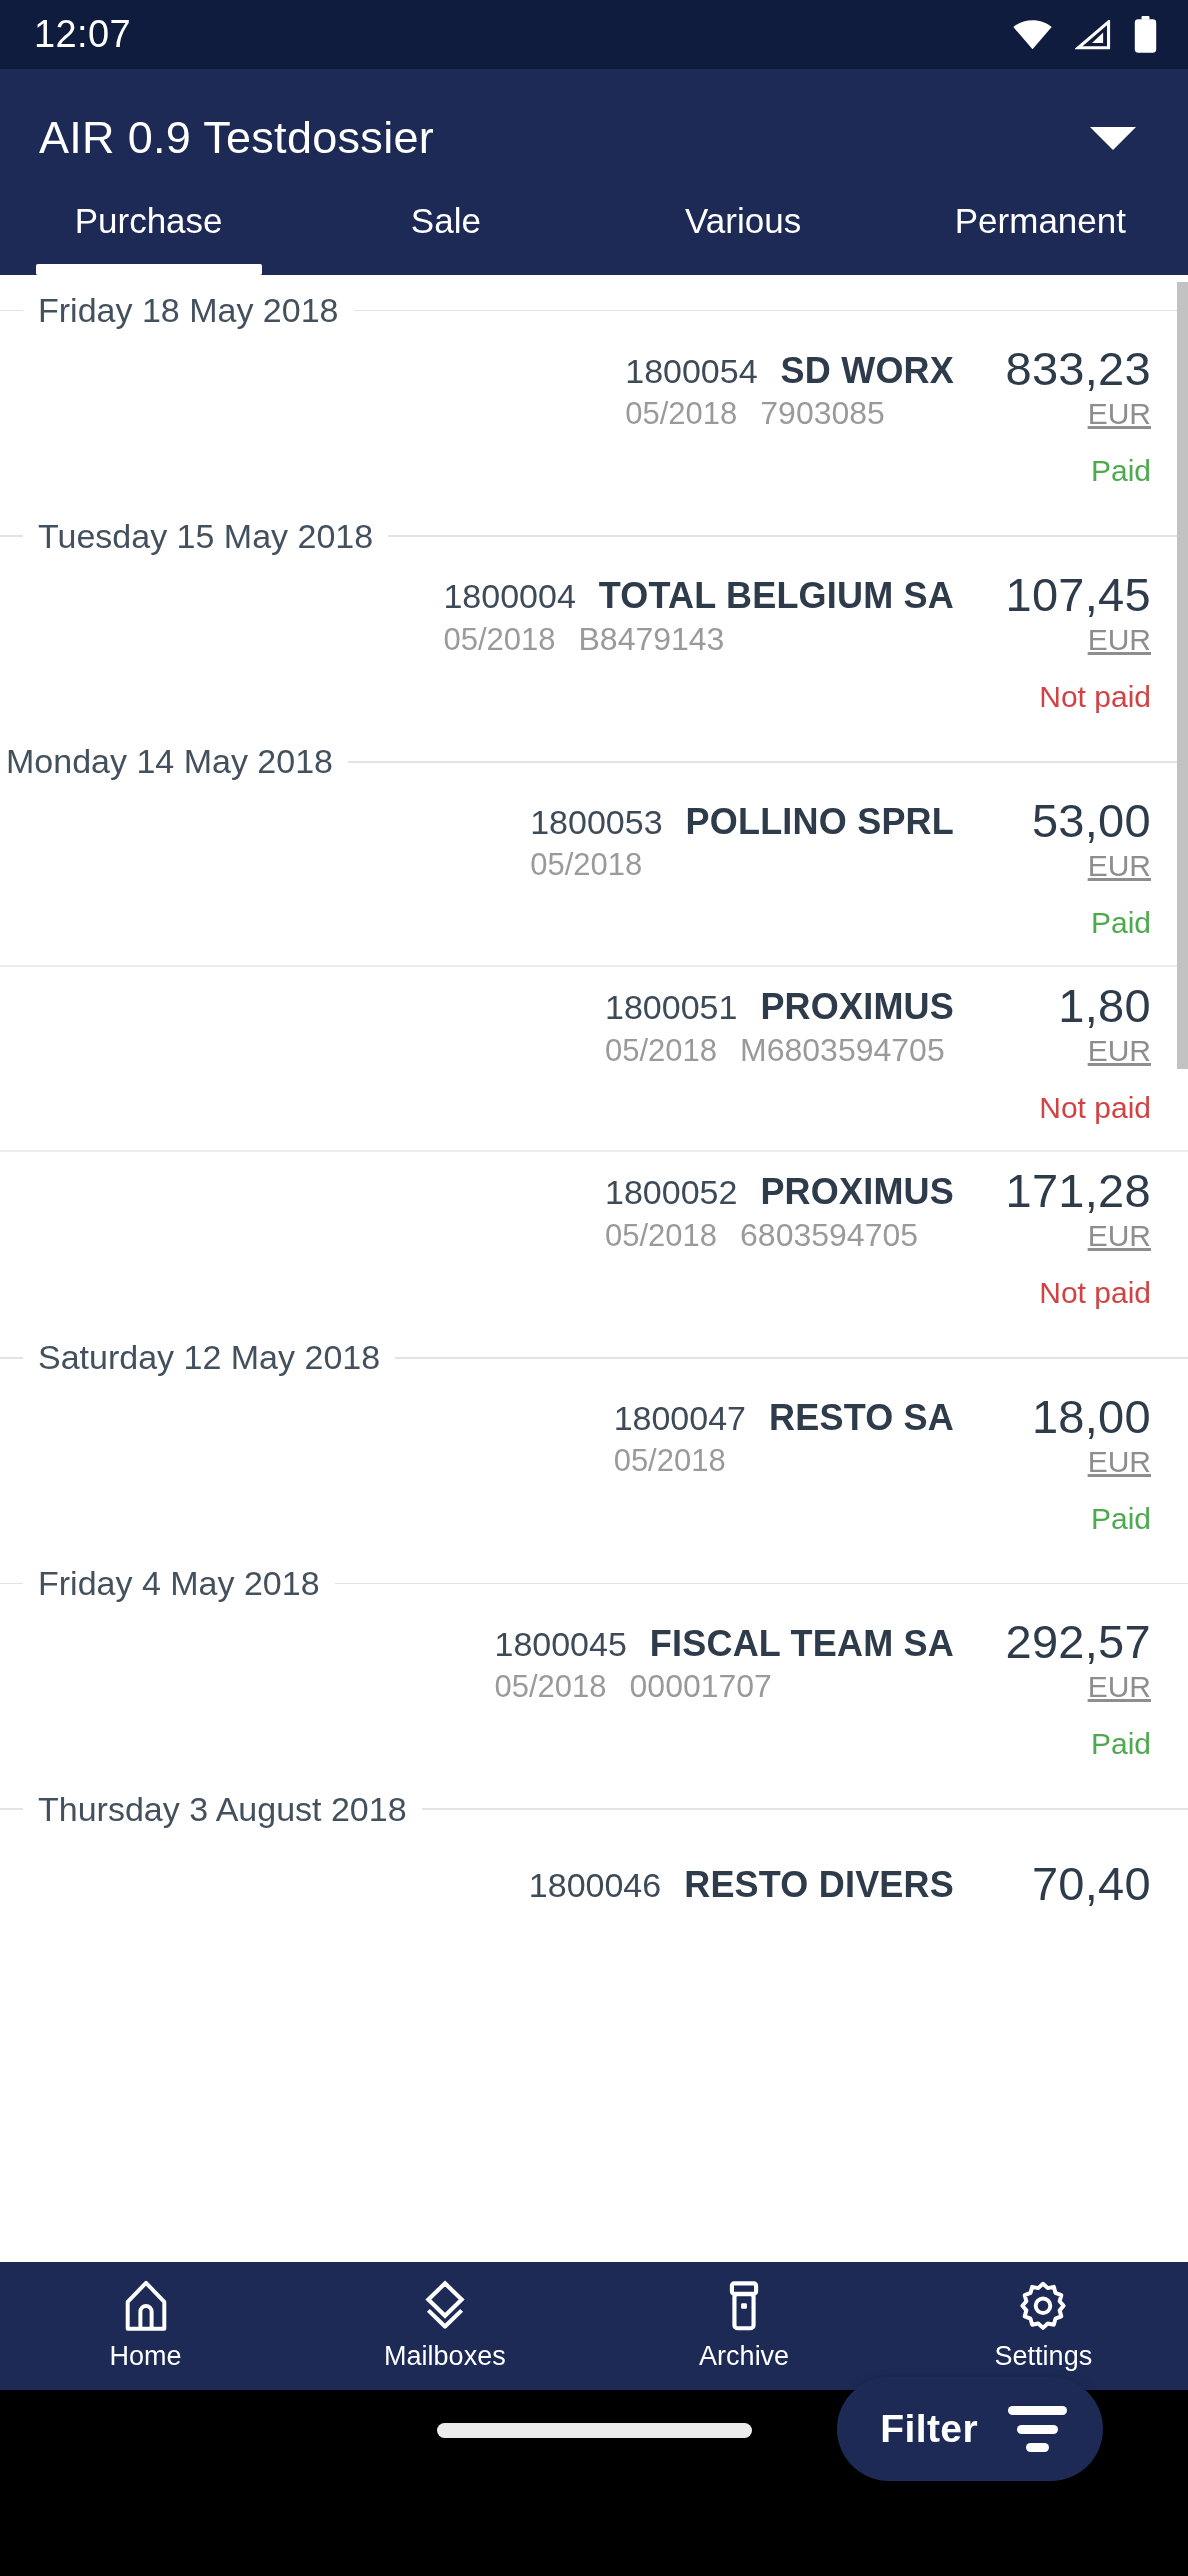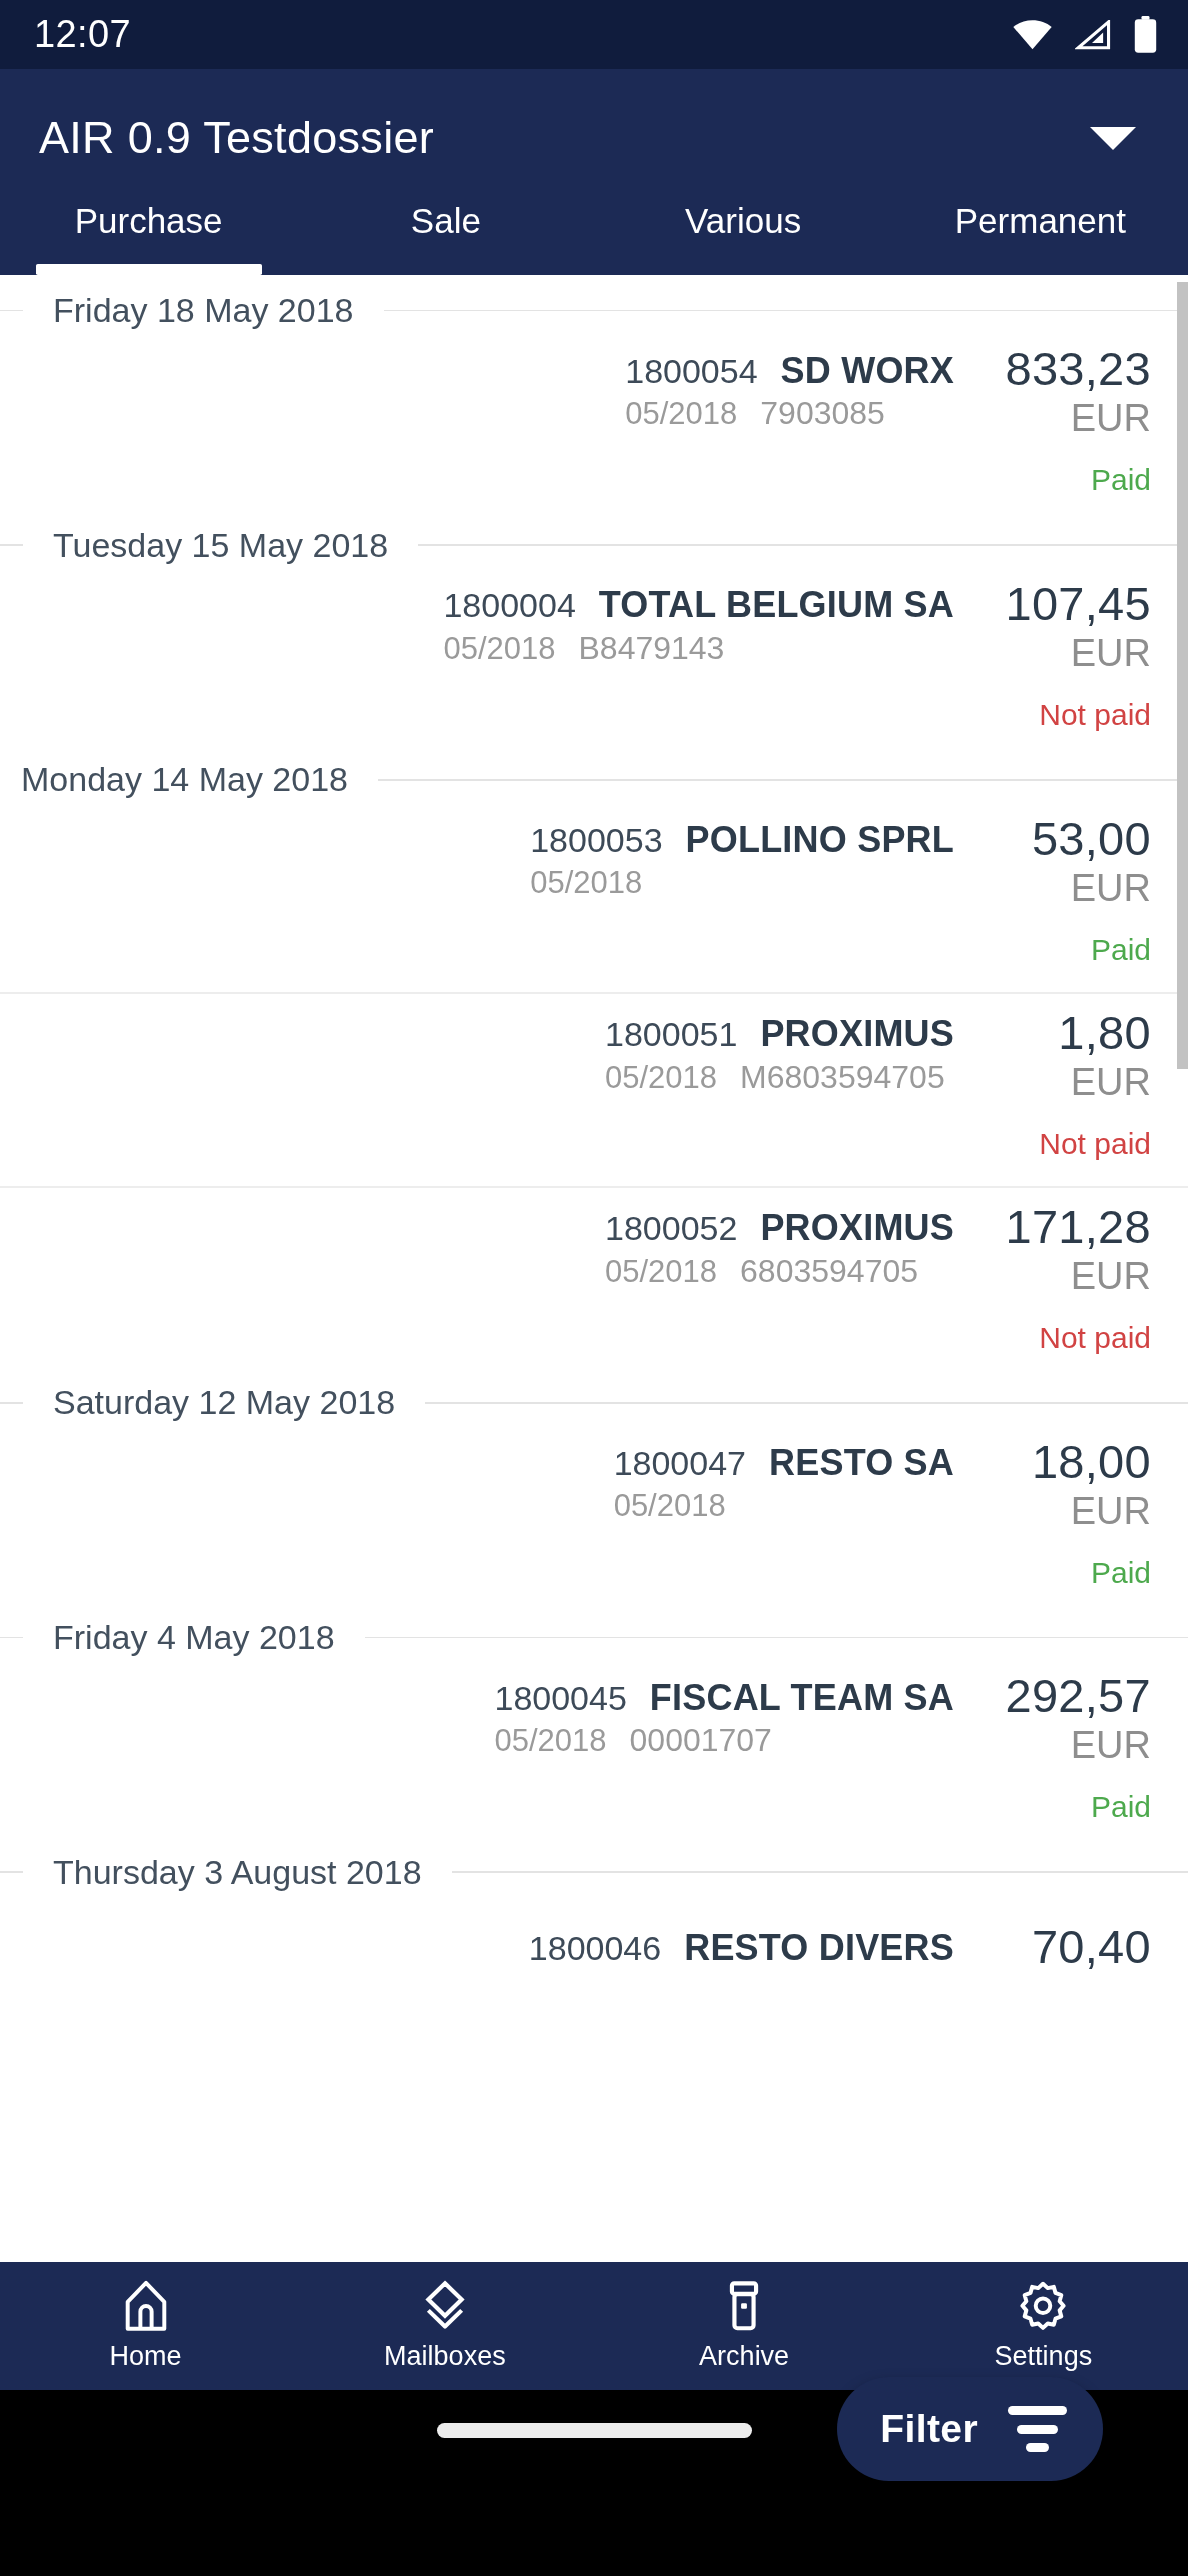--- a/index.html
+++ b/index.html
@@ -104,21 +104,21 @@
     position:absolute;
     right:0; top:7.2px;
     width:12.5px;
     height:787px;
     background:#c2c2c2;
   }
 
   .date-row {
     display:flex;
     align-items:center;
-    gap:30px;
+    gap:15px;
     padding-left:38px;
     padding-right:0;
   }
   .date-label {
     color:#43505e;
     font-size:34px;
     font-weight:400;
     white-space:nowrap;
   }
   .date-rule {
@@ -175,22 +175,23 @@
   }
   .amount {
     color:#2d3b4a;
     font-size:47px;
     font-weight:400;
     line-height:1.05;
     letter-spacing:0.3px;
   }
   .currency {
     color:#8e8e8e;
-    font-size:38px;
+    font-size:30px;
     margin-top:3.6px;
+    text-decoration:underline;
   }
   .status {
     font-size:30px;
     margin-top:23px;
   }
   .status.paid { color:#4da94d; }
   .status.notpaid { color:#d14343; }
 
   .sep {
     height:1.8px;

